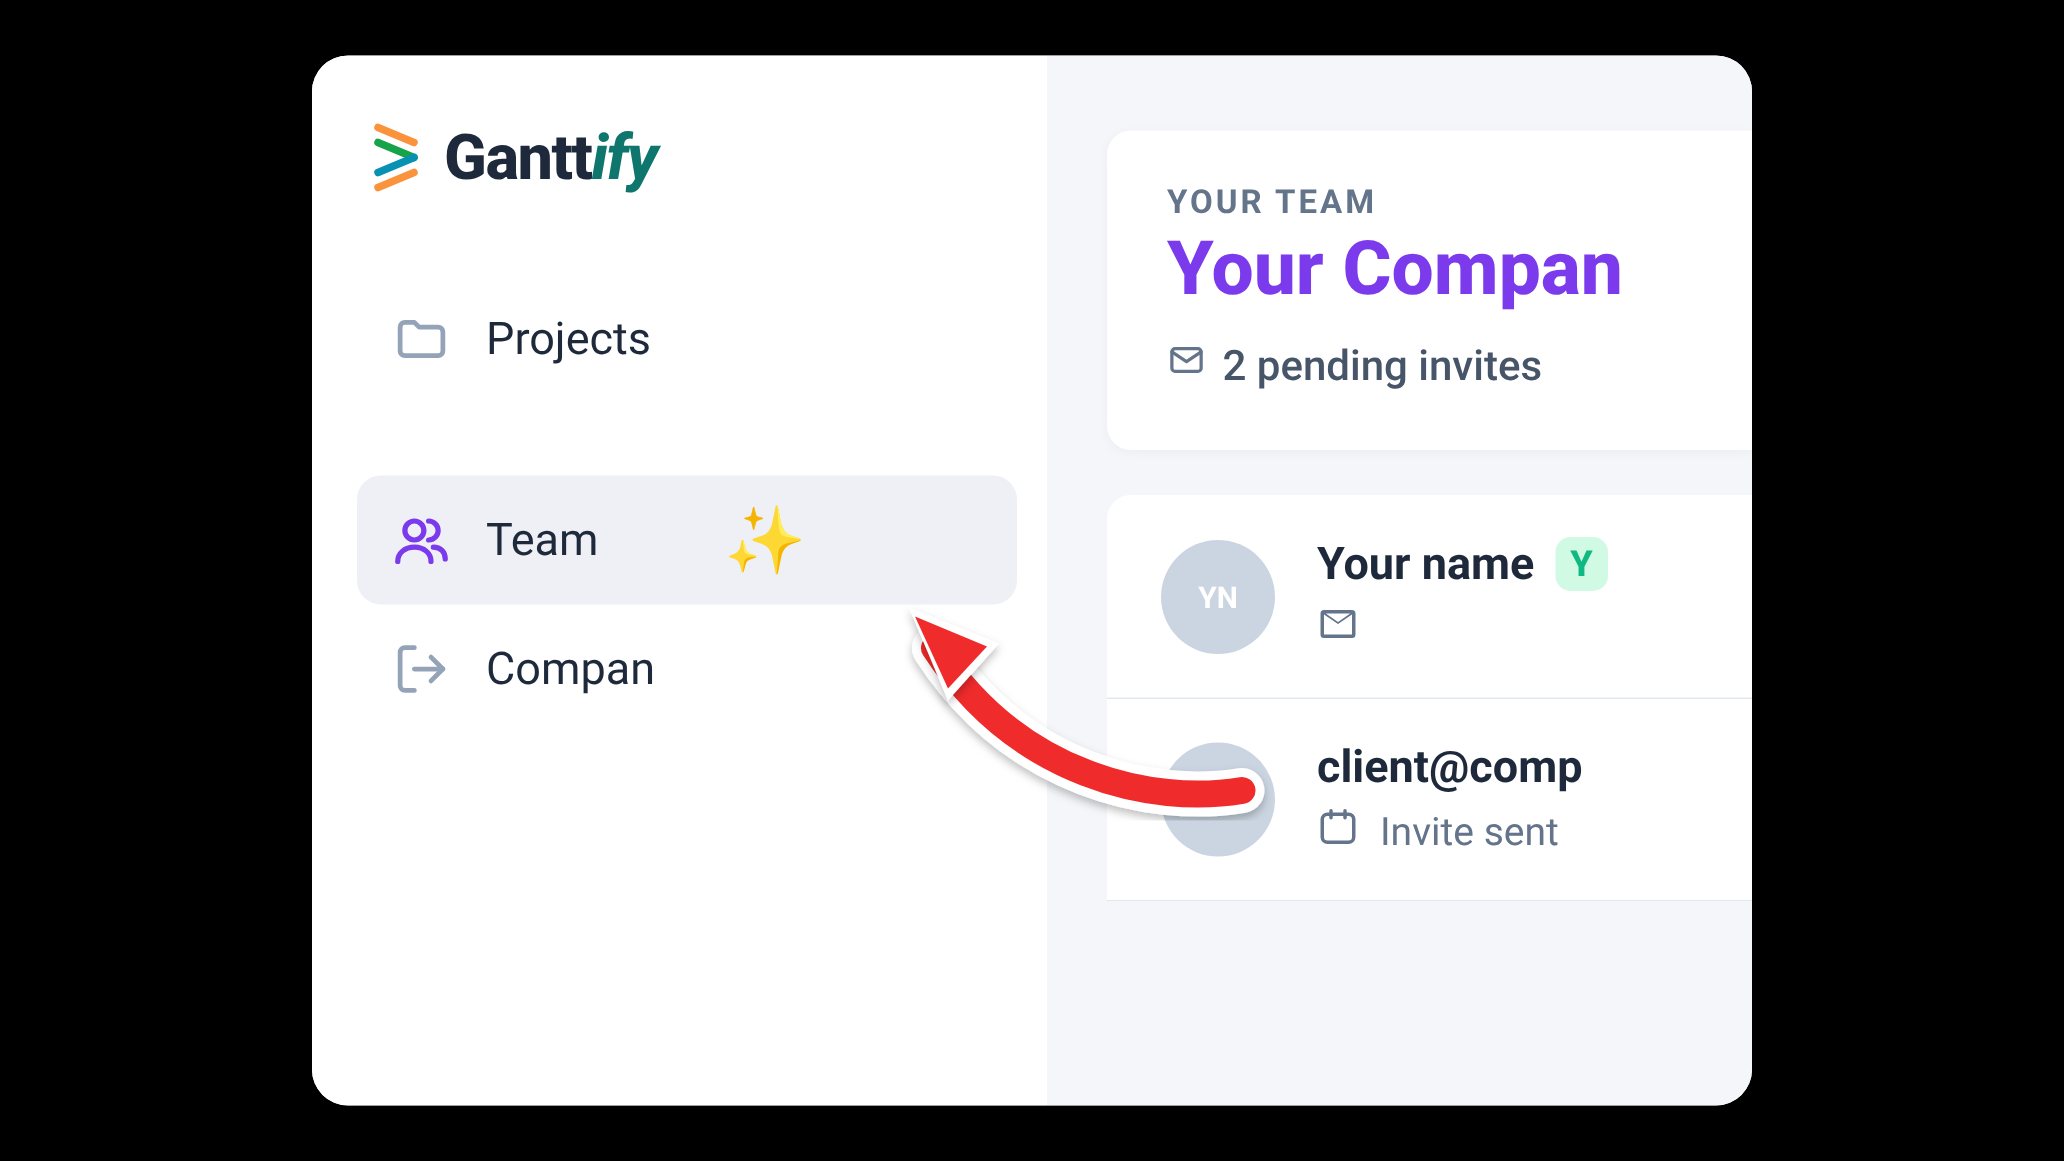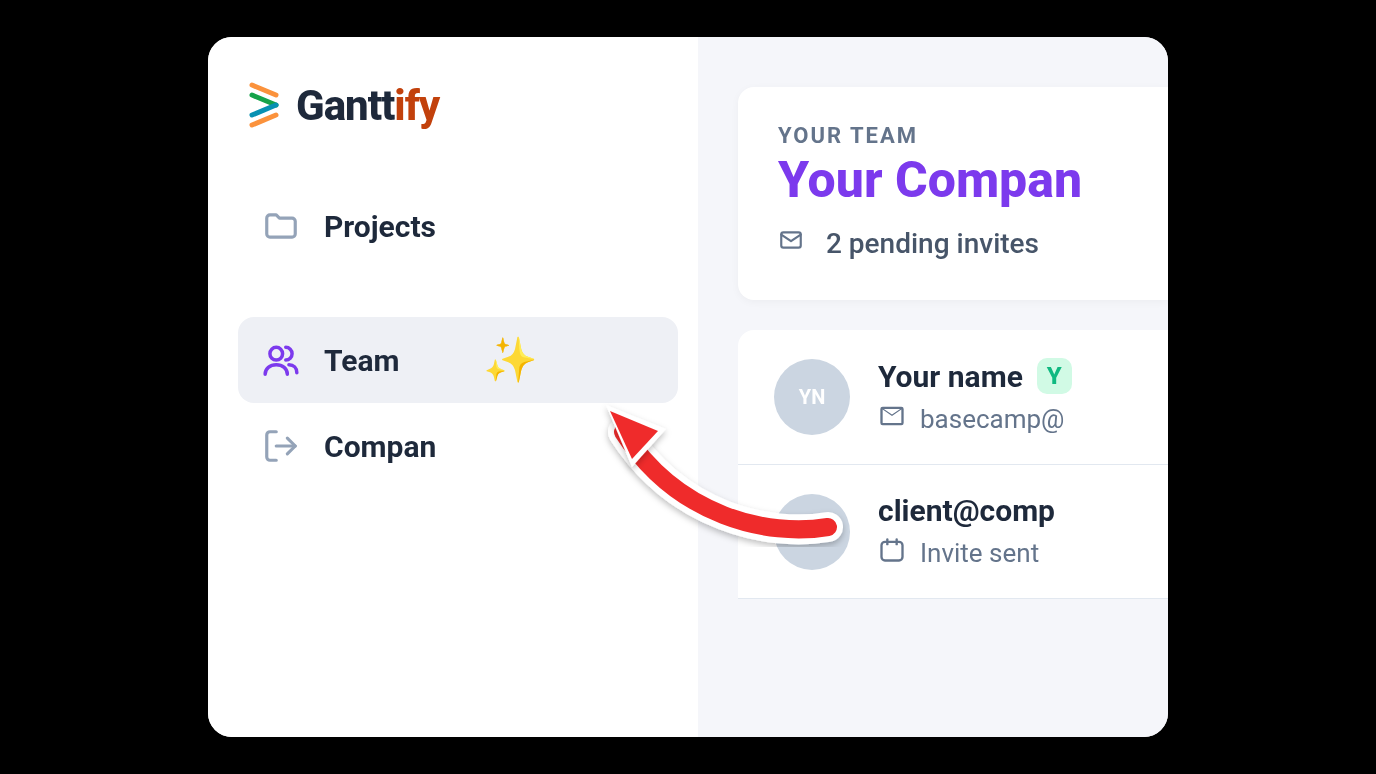--- a/index.html
+++ b/index.html
@@ -39,32 +39,33 @@
     height: 56px;
     position: relative;
   }
   .logo-text {
     font-size: 42px;
     font-weight: 800;
     color: #1e293b;
     letter-spacing: -1px;
   }
   .logo-text .ify {
-    color: #c2410c;
+    color: #0f766e;
+    font-style: italic;
   }
   .nav { display: flex; flex-direction: column; gap: 0; }
   .nav-item {
     display: flex;
     align-items: center;
     gap: 24px;
     padding: 24px 24px;
     border-radius: 16px;
     cursor: pointer;
     font-size: 30px;
-    font-weight: 700;
+    font-weight: 400;
     color: #1e293b;
     position: relative;
     text-align: right;
   }
   .nav-item.active { background: #eef0f5; margin-top: 48px; }
   .nav-icon {
     width: 38px;
     height: 38px;
     display: flex;
     align-items: center;
@@ -111,21 +112,21 @@
   .team-name {
     font-size: 50px;
     font-weight: 800;
     color: #7c3aed;
     margin-bottom: 18px;
     white-space: nowrap;
   }
   .pending {
     display: flex;
     align-items: center;
-    gap: 22px;
+    gap: 11px;
     font-size: 28px;
     color: #475569;
     font-weight: 500;
   }
   .member-list {
     background: #fff;
     border-radius: 16px 0 0 0;
     overflow: hidden;
   }
   .member-row {
@@ -265,21 +266,20 @@
           <div class="member-name">
             <span>Your name</span>
             <span class="badge">Y</span>
           </div>
           <div class="member-sub">
             <span>
               <svg viewBox="0 0 24 24" width="28" height="28" fill="#64748b">
                 <path d="M2 6a2 2 0 0 1 2-2h16a2 2 0 0 1 2 2v12a2 2 0 0 1-2 2H4a2 2 0 0 1-2-2V6zm2 .5V18h16V6.5l-8 5.5-8-5.5zM19 6H5l7 4.8L19 6z"></path>
               </svg>
             </span>
-            <span>basecamp@</span>
           </div>
         </div>
       </div>
 
       <div class="member-row">
         <div class="avatar">C</div>
         <div class="member-info">
           <div class="member-name">
             <span>client@comp</span>
           </div>

